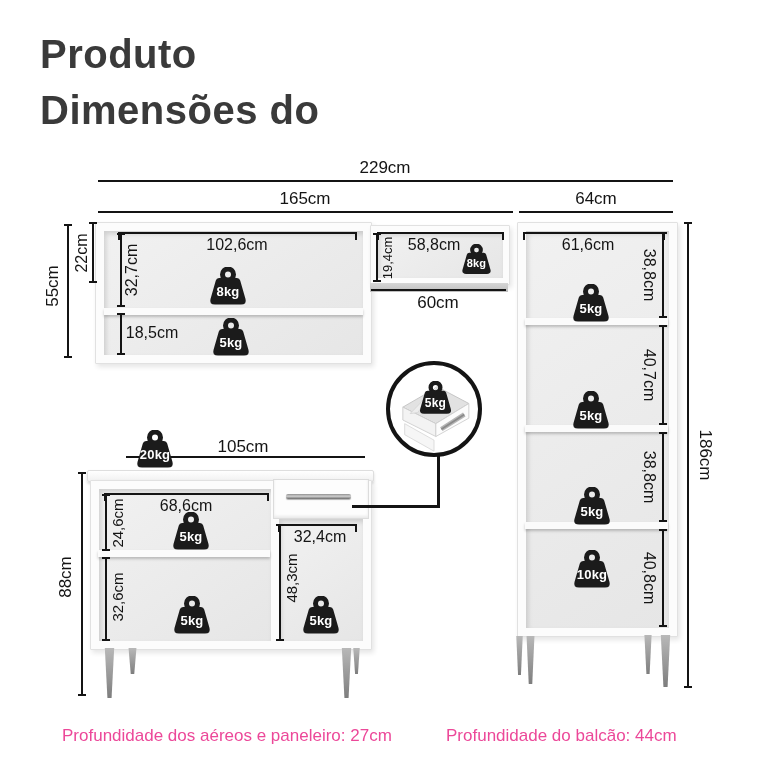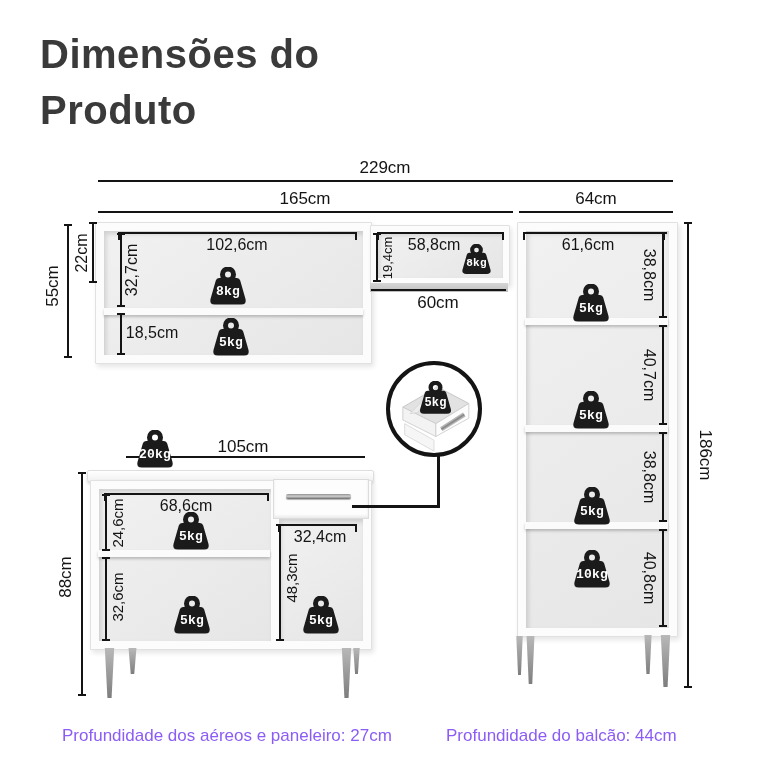--- a/index.html
+++ b/index.html
@@ -30,43 +30,43 @@
   .dim-v{position:absolute;width:2px;background:#141414;}
   .dim-v.ticks::before,.dim-v.ticks::after{content:"";position:absolute;left:-3px;width:8px;height:2px;background:#141414;}
   .dim-v.ticks::before{top:0}.dim-v.ticks::after{bottom:0}
   
   .dlab{position:absolute;font-size:16px;white-space:nowrap;transform:translateX(-50%);color:#141414;}
   .vlab{position:absolute;font-size:16px;white-space:nowrap;writing-mode:vertical-rl;color:#141414;}
   .vlab.up{transform:translate(-50%,-50%) rotate(180deg);}
   .vlab.down{transform:translate(-50%,-50%);}
   .f17{font-size:17px}.f15{font-size:15px}.f13{font-size:13px}
   
-  .wt{position:absolute;width:44px;height:40px;font-family:Liberation Mono, monospace;}
+  .wt{position:absolute;width:44px;height:40px;}
   .wt svg{position:absolute;inset:0;width:100%;height:100%;}
   .wt .kg{position:absolute;left:0;right:0;top:17px;text-align:center;color:#fff;
           font-weight:bold;font-size:13px;letter-spacing:.2px;}
   .wt.sm{width:35px;height:32px;}
   .wt.sm .kg{top:13px;font-size:11px;}
   .wt.md{width:39px;height:35px;}
   .wt.md .kg{top:15px;font-size:12px;}
   
   .callout-circle{position:absolute;width:96px;height:96px;border:4px solid #141414;border-radius:50%;
        background:#fff;overflow:hidden;box-sizing:border-box;}
   .conn{position:absolute;background:#141414;}
   
-  .footer{position:absolute;font-size:17px;color:#8b5cf6;white-space:nowrap;}
+  .footer{position:absolute;font-size:17px;color:#ec4899;white-space:nowrap;}
 </style>
 </head>
 <body>
 
 <div class="stage">
 
   <div class="title">
+    <div>Produto</div>
     <div>Dimensões do</div>
-    <div>Produto</div>
   </div>
 
   <div class="dlab f17" style="left:385px;top:158px">229cm</div>
   <div class="dim-h" style="left:98px;top:180px;width:575px"></div>
   <div class="dlab f17" style="left:305px;top:189px">165cm</div>
   <div class="dim-h" style="left:98px;top:211px;width:415px"></div>
   <div class="dlab f17" style="left:596px;top:189px">64cm</div>
   <div class="dim-h" style="left:519px;top:211px;width:154px"></div>
 
   <div class="cab" style="left:95px;top:222px;width:275px;height:140px">

